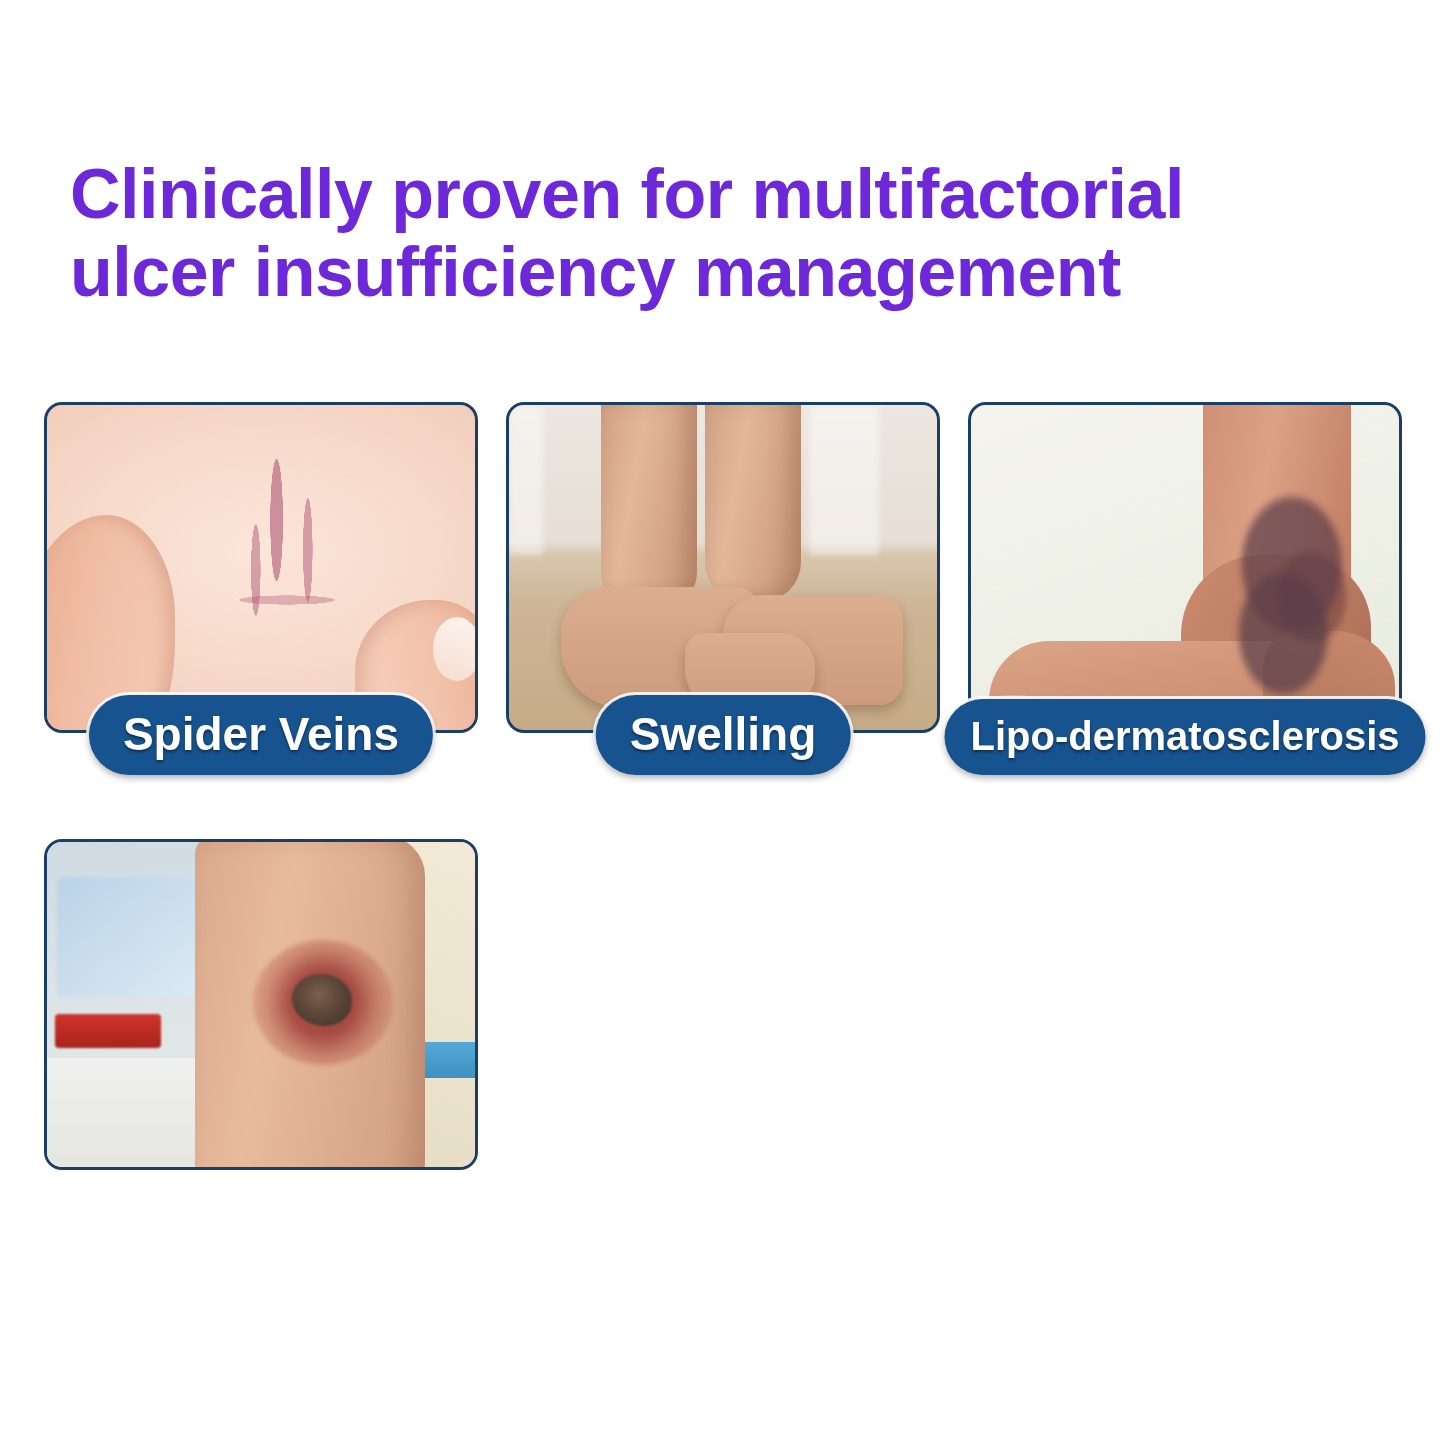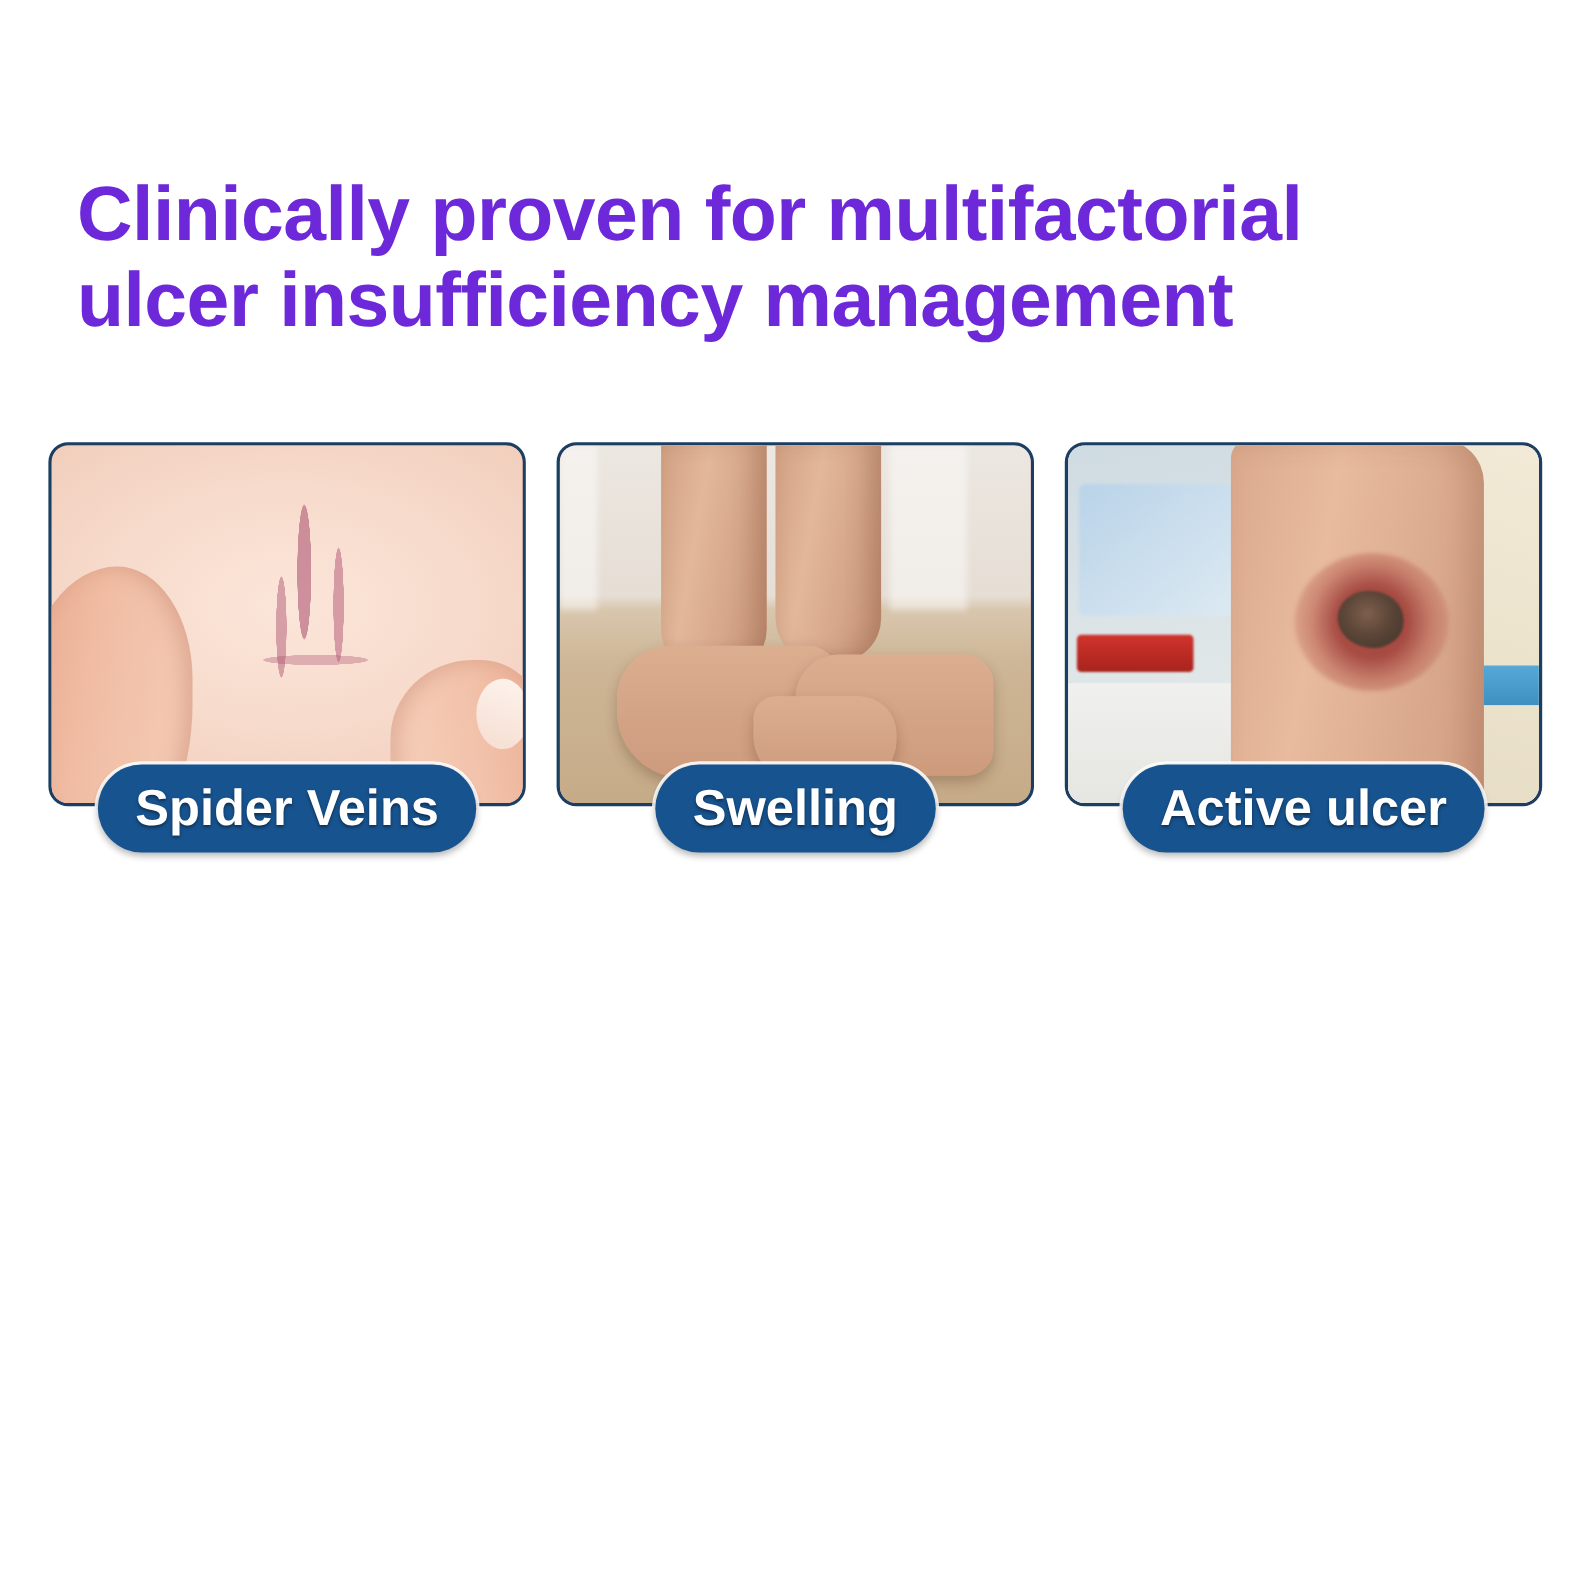--- a/index.html
+++ b/index.html
@@ -32,21 +32,21 @@
     grid-template-columns:434px 434px 434px;
     grid-template-rows:355px 355px;
     column-gap:28px;
     row-gap:82px;
   }
 
   .card{
     position:relative;
     border:3px solid #1b3f63;
     border-radius:18px;
-    background:#fca5a5;
+    background:#d946ef;
     overflow:visible;
     margin-top:24px;
   }
   .photo{
     position:absolute;
     inset:0;
     border-radius:15px;
     overflow:hidden;
   }
   .photo > *{position:absolute;}
@@ -251,29 +251,40 @@
       <div class="leg" style="left:92px;top:-8px;width:96px;height:215px;border-radius:0 0 40px 40px;"></div>
       <div class="leg" style="left:196px;top:-8px;width:96px;height:205px;border-radius:0 0 40px 40px;"></div>
       <div class="foot" style="left:52px;top:182px;width:200px;height:120px;border-radius:48px 26px 22px 60px;"></div>
       <div class="foot" style="left:214px;top:190px;width:180px;height:110px;border-radius:40px 26px 24px 54px;"></div>
       <div class="foot" style="left:176px;top:228px;width:130px;height:80px;border-radius:20px 34px 40px 44px;"></div>
     </div>
     <div class="chip">Swelling</div>
   </div>
 
 
+  <div class="card">
+    <div class="photo p5">
+      <div class="legshaft"></div>
+      <div class="ankle"></div>
+      <div class="instep"></div>
+      <div class="heel"></div>
+      <div class="toe"></div>
+      <div class="pigment"></div>
+      <div class="yellowtip"></div>
+    </div>
+    <div class="chip small">Lipo-dermatosclerosis</div>
+  </div>
 
   <div class="card">
     <div class="photo p6">
       <div class="cab"></div>
       <div class="pkg"></div>
       <div class="redbox"></div>
       <div class="whitepanel"></div>
       <div class="drape"></div>
       <div class="bluetape"></div>
       <div class="leg"></div>
       <div class="ulcerhalo"></div>
       <div class="ulcercore"></div>
     </div>
-    <div class="chip">Active ulcer</div>
   </div>
 
 </div>
 
 </body></html>

